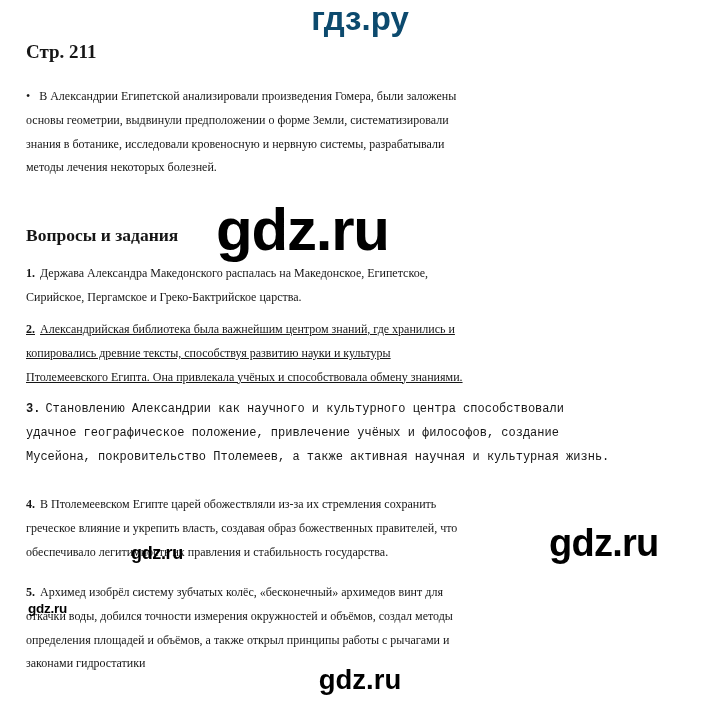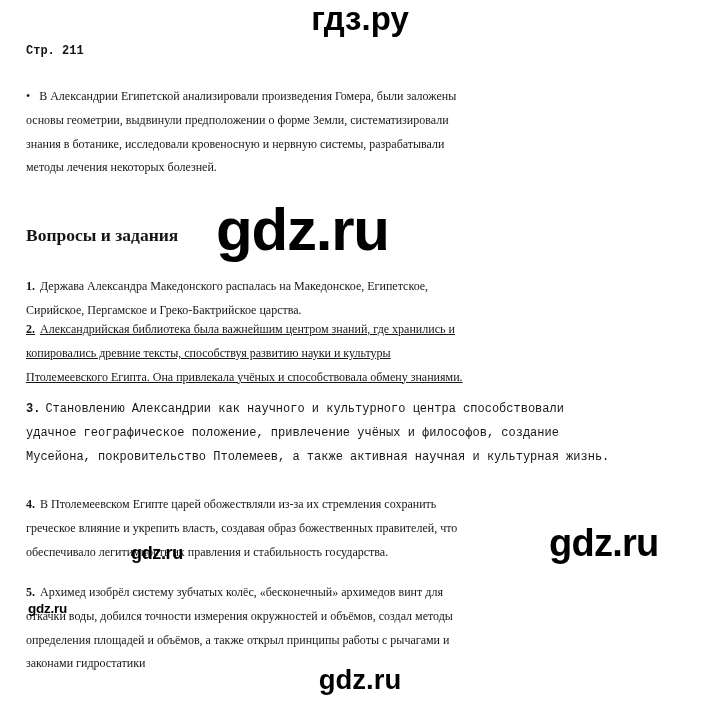--- a/index.html
+++ b/index.html
@@ -12,48 +12,48 @@
     color: #161616;
   }
   .abs { position: absolute; }
 
   
   .logo-header {
     top: 2px; left: 0; width: 720px;
     text-align: center;
     font-family: "Liberation Sans", sans-serif;
     font-weight: 700; font-size: 33px; line-height: 1;
-    color: #000000;
+    color: #0c4a6e;
   }
   .logo-footer {
     top: 666px; left: 0; width: 720px;
     text-align: center;
     font-family: "Liberation Sans", sans-serif;
     font-weight: 700; font-size: 27.5px; line-height: 1;
     color: #000;
   }
 
   
   .page-label {
     top: 40px; left: 26px;
-    font-weight: 700; font-size: 12px; line-height: 23.8px; font-family: Liberation Mono, monospace;
+    font-weight: 700; font-size: 19px; line-height: 23.8px;
   }
   .para {
     left: 26px; width: 652px;
     font-size: 12px; line-height: 23.8px;
   }
   .para .txt { white-space: pre-line; }
   .bullet-marker { padding-right: 9px; }
   .num { font-weight: 700; padding-right: 5px; }
   .section-heading {
     top: 224px; left: 26px;
     font-weight: 700; font-size: 17.5px; line-height: 23.8px; text-align: right;
   }
   .intro  { top: 85px; }
-  .ans-1  { top: 275px; }
+  .ans-1  { top: 262px; }
   .ans-2  { top: 318px; text-decoration: underline; }
   .ans-3  { top: 398px; font-family: Liberation Mono, monospace; }
   .ans-4  { top: 493px; }
   .ans-5  { top: 581px; }
 
   
   .wm {
     position: absolute;
     font-family: "Liberation Sans", sans-serif;
     font-weight: 700; color: #000;

